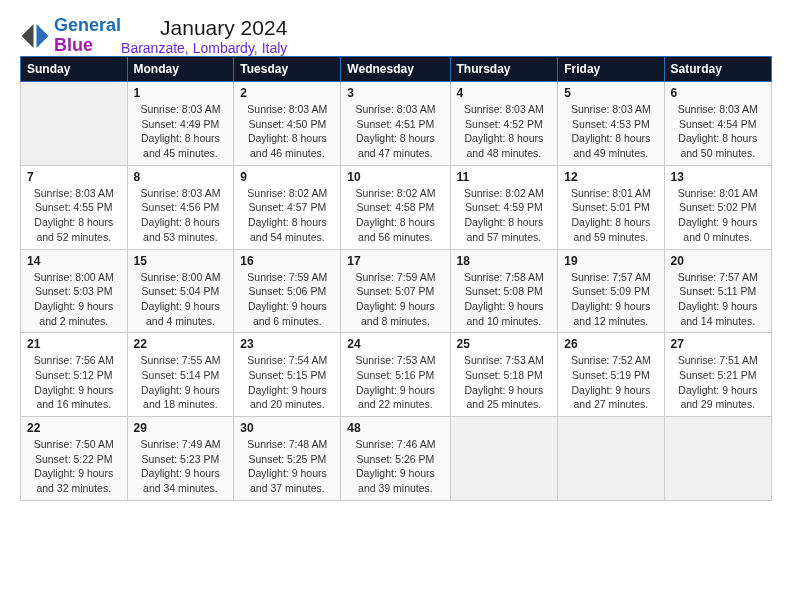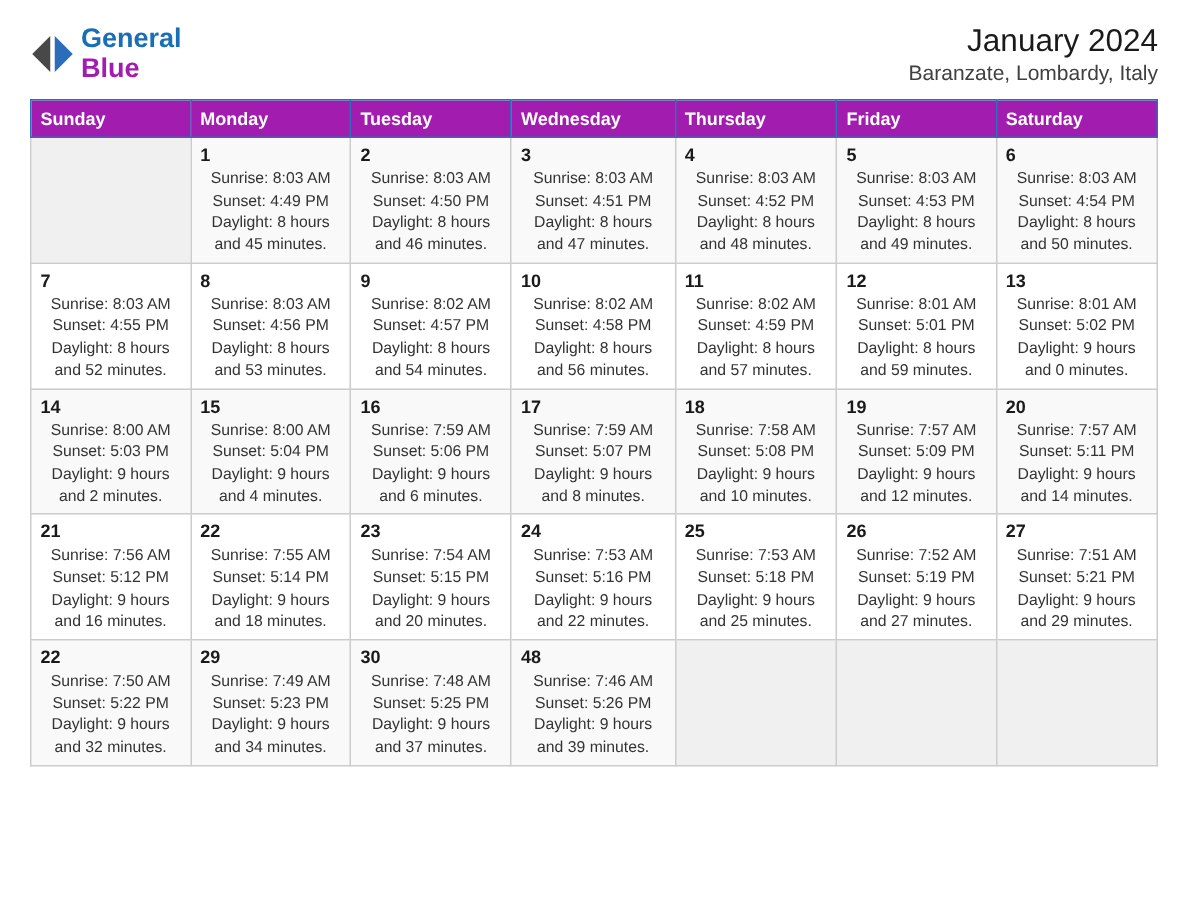--- a/index.html
+++ b/index.html
@@ -11,22 +11,21 @@
       overflow: hidden;
     }
     .page {
       width: 792px;
       height: 612px;
       padding: 16px 20px;
     }
     .header {
       display: flex;
       align-items: flex-start;
-      justify-content: space-between;
-      margin-bottom: 10px;
+      justify-content: flex-start;
     }
     .logo {
       display: flex;
       align-items: center;
       gap: 4px;
     }
     .logo-text {
       font-size: 18px;
       font-weight: bold;
       color: #1a1a1a;
@@ -42,29 +41,29 @@
     .title-block {
       text-align: right;
     }
     .main-title {
       font-size: 21px;
       font-weight: 300;
       color: #1a1a1a;
     }
     .subtitle {
       font-size: 14px;
-      color: #404040;
+      color: #6d28d9;
     }
     .calendar {
       width: 100%;
       border-collapse: collapse;
       font-size: 10.5px;
     }
     .calendar thead th {
-      background: #a21caf;
+      background: #0f172a;
       color: #fff;
       padding: 5px 6px;
       text-align: left;
       font-size: 12px;
       font-weight: bold;
       border: 1px solid #2a6ebb;
     }
     .calendar tbody td {
       vertical-align: top;
       padding: 4px 6px;

